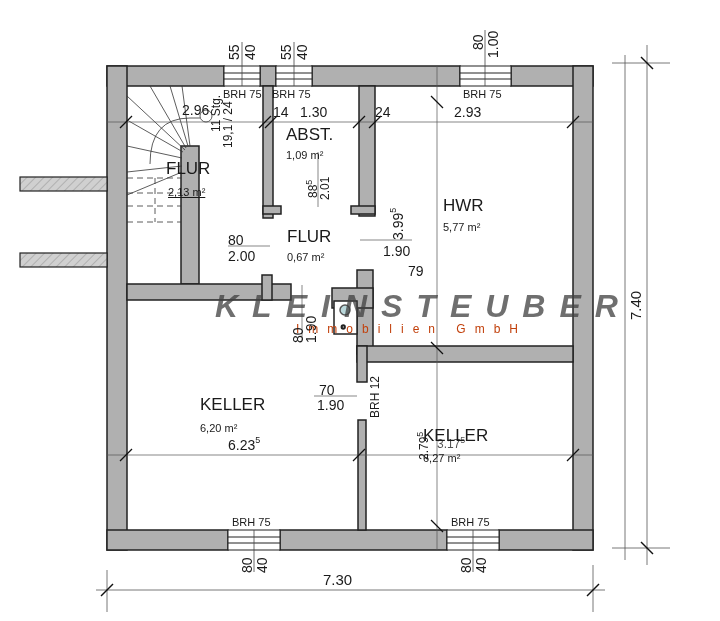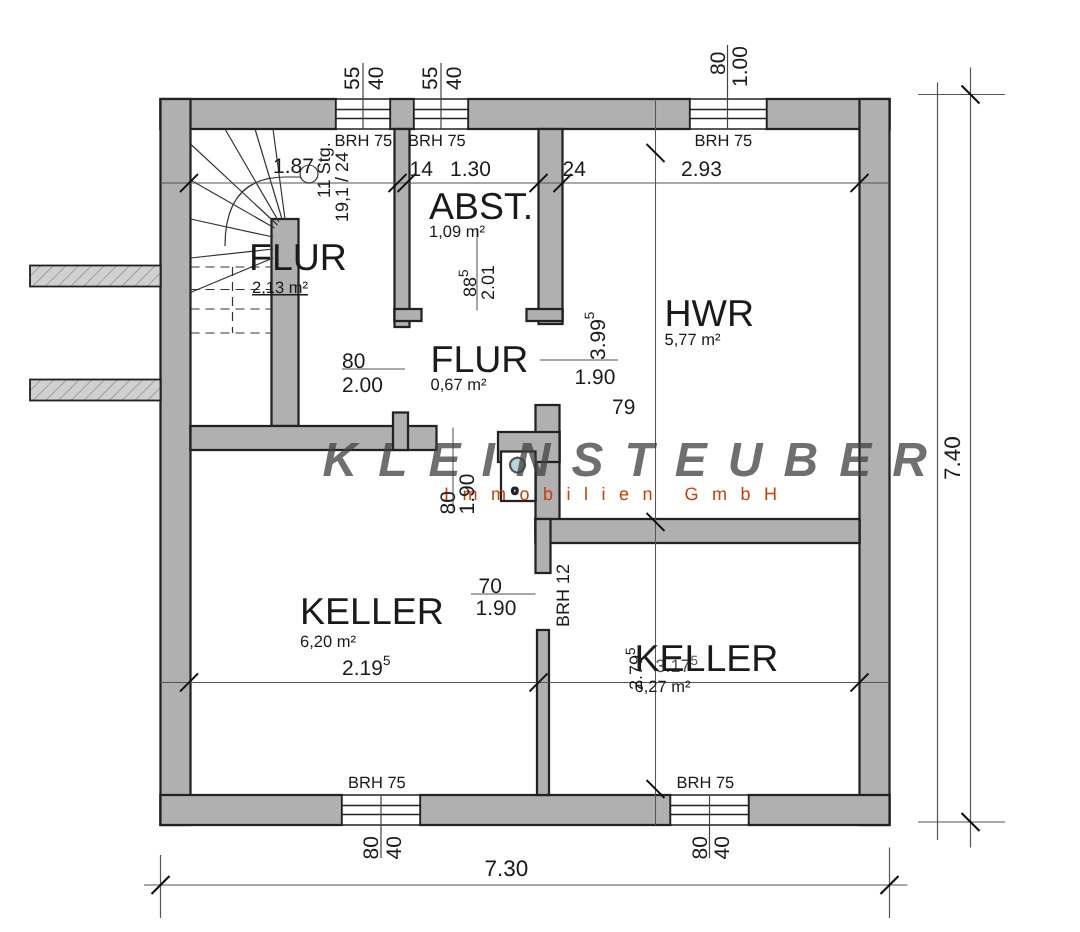--- a/index.html
+++ b/index.html
@@ -1,19 +1,19 @@
 <!DOCTYPE html>
 <html><head>
 <meta charset="utf-8">
 <style>
   html, body { margin:0; padding:0; background:#ffffff; }
   body { width:720px; height:621px; position:relative; overflow:hidden; font-family:"Liberation Sans", sans-serif; color:#1a1a1a; }
   #plan { position:absolute; left:0; top:0; width:720px; height:621px; }
   .lbl { position:absolute; white-space:nowrap; line-height:1; color:#1a1a1a; }
-  .room-name { font-size:25px; }
+  .room-name { font-size:17px; }
   .room-area { font-size:11px; }
   .dim { font-size:14px; }
   .dim-sm { font-size:12px; }
   .brh { font-size:11px; }
   .vert { transform-origin:left top; transform:rotate(-90deg); }
   .wm { position:absolute; color:#404040; opacity:0.75; font-style:italic; font-weight:bold; letter-spacing:14px; font-size:32px; }
   .wm-sub { position:absolute; color:#c2410c; font-size:12px; letter-spacing:9px; }
   sup { font-size:9px; vertical-align:top; position:relative; top:-2px; }
 </style>
 </head>
@@ -178,21 +178,21 @@
 
 <div class="lbl room-name" style="left:287px; top:228px;">FLUR</div>
 <div class="lbl room-area" style="left:287px; top:252px;">0,67 m²</div>
 
 <div class="lbl room-name" style="left:200px; top:396px;">KELLER</div>
 <div class="lbl room-area" style="left:200px; top:423px;">6,20 m²</div>
 
 <div class="lbl room-name" style="left:423px; top:427px;">KELLER</div>
 <div class="lbl room-area" style="left:423px; top:453px;">6,27 m²</div>
 
-<div class="lbl dim" style="left:182px; top:103px;">1.87</div>
+<div class="lbl dim" style="left:182px; top:103px;">2.96</div>
 <div class="lbl dim-sm vert" style="left:210px; top:132px;">11 Stg.</div>
 <div class="lbl dim-sm vert" style="left:222px; top:148px;">19,1 / 24</div>
 
 <div class="lbl brh" style="left:223px; top:89px;">BRH 75</div>
 <div class="lbl dim vert" style="left:227px; top:60px;">55</div>
 <div class="lbl dim vert" style="left:243px; top:60px;">40</div>
 
 <div class="lbl brh" style="left:272px; top:89px;">BRH 75</div>
 <div class="lbl dim vert" style="left:279px; top:60px;">55</div>
 <div class="lbl dim vert" style="left:295px; top:60px;">40</div>
@@ -225,19 +225,19 @@
 <div class="lbl dim" style="left:408px; top:228px;margin-top:36px;">79</div>
 <div class="lbl dim" style="left:383px; top:244px;">1.90</div>
 
 <div class="lbl dim vert" style="left:291px; top:343px;">80</div>
 <div class="lbl dim vert" style="left:304px; top:343px;">1.90</div>
 
 <div class="lbl dim" style="left:319px; top:383px;">70</div>
 <div class="lbl dim" style="left:317px; top:398px;">1.90</div>
 <div class="lbl dim-sm vert" style="left:369px; top:418px;">BRH 12</div>
 
-<div class="lbl dim" style="left:228px; top:438px;"><span>2.19</span><sup>5</sup></div>
+<div class="lbl dim" style="left:228px; top:438px;"><span>6.23</span><sup>5</sup></div>
 
 <div class="lbl dim-sm vert" style="left:418px; top:460px;"><span>2.79</span><sup>5</sup></div>
 <div class="lbl dim-sm" style="left:437px; top:438px; opacity:0.75;"><span>3.17</span><sup>5</sup></div>
 
 <div class="lbl dim" style="left:323px; top:572px; font-size:15px;">7.30</div>
 <div class="lbl dim vert" style="left:628px; top:320px; font-size:15px;">7.40</div>
 
 </body></html>

